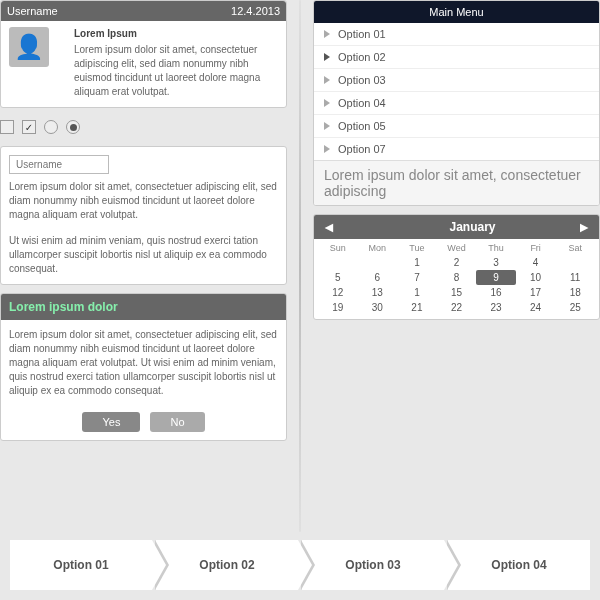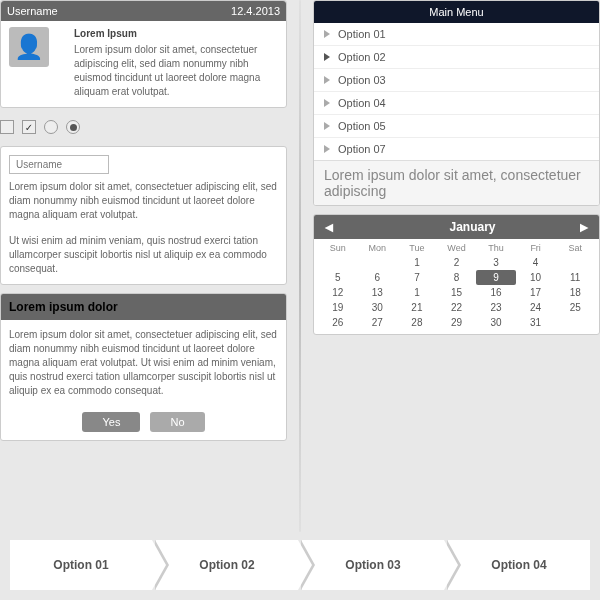--- a/index.html
+++ b/index.html
@@ -117,21 +117,21 @@
     
     .confirm-dialog {
       background: #fff;
       border: 1px solid #ccc;
       border-radius: 3px;
       padding: 0;
       overflow: hidden;
     }
     .confirm-dialog .dialog-header {
       background: #666;
-      color: #000000;
+      color: #86efac;
       padding: 6px 8px;
       font-weight: bold;
       font-size: 12px;
     }
     .confirm-dialog .dialog-body {
       padding: 8px;
       font-size: 10px;
       color: #666;
       line-height: 1.4;
     }
@@ -436,29 +436,20 @@
               </div>
               <div class="cal-days">
                 <div class="cal-day">19</div>
                 <div class="cal-day">30</div>
                 <div class="cal-day">21</div>
                 <div class="cal-day">22</div>
                 <div class="cal-day">23</div>
                 <div class="cal-day">24</div>
                 <div class="cal-day">25</div>
               </div>
-              <div class="cal-days">
-                <div class="cal-day">26</div>
-                <div class="cal-day">27</div>
-                <div class="cal-day">28</div>
-                <div class="cal-day">29</div>
-                <div class="cal-day">30</div>
-                <div class="cal-day">31</div>
-                <div class="cal-day empty"></div>
-              </div>
             </div>
         </div>
       </div>
 
     </div>
   </div>
 
   <div class="breadcrumb-row" id="breadcrumb-container">
 
   <div class="breadcrumb-item">Option 01</div>

